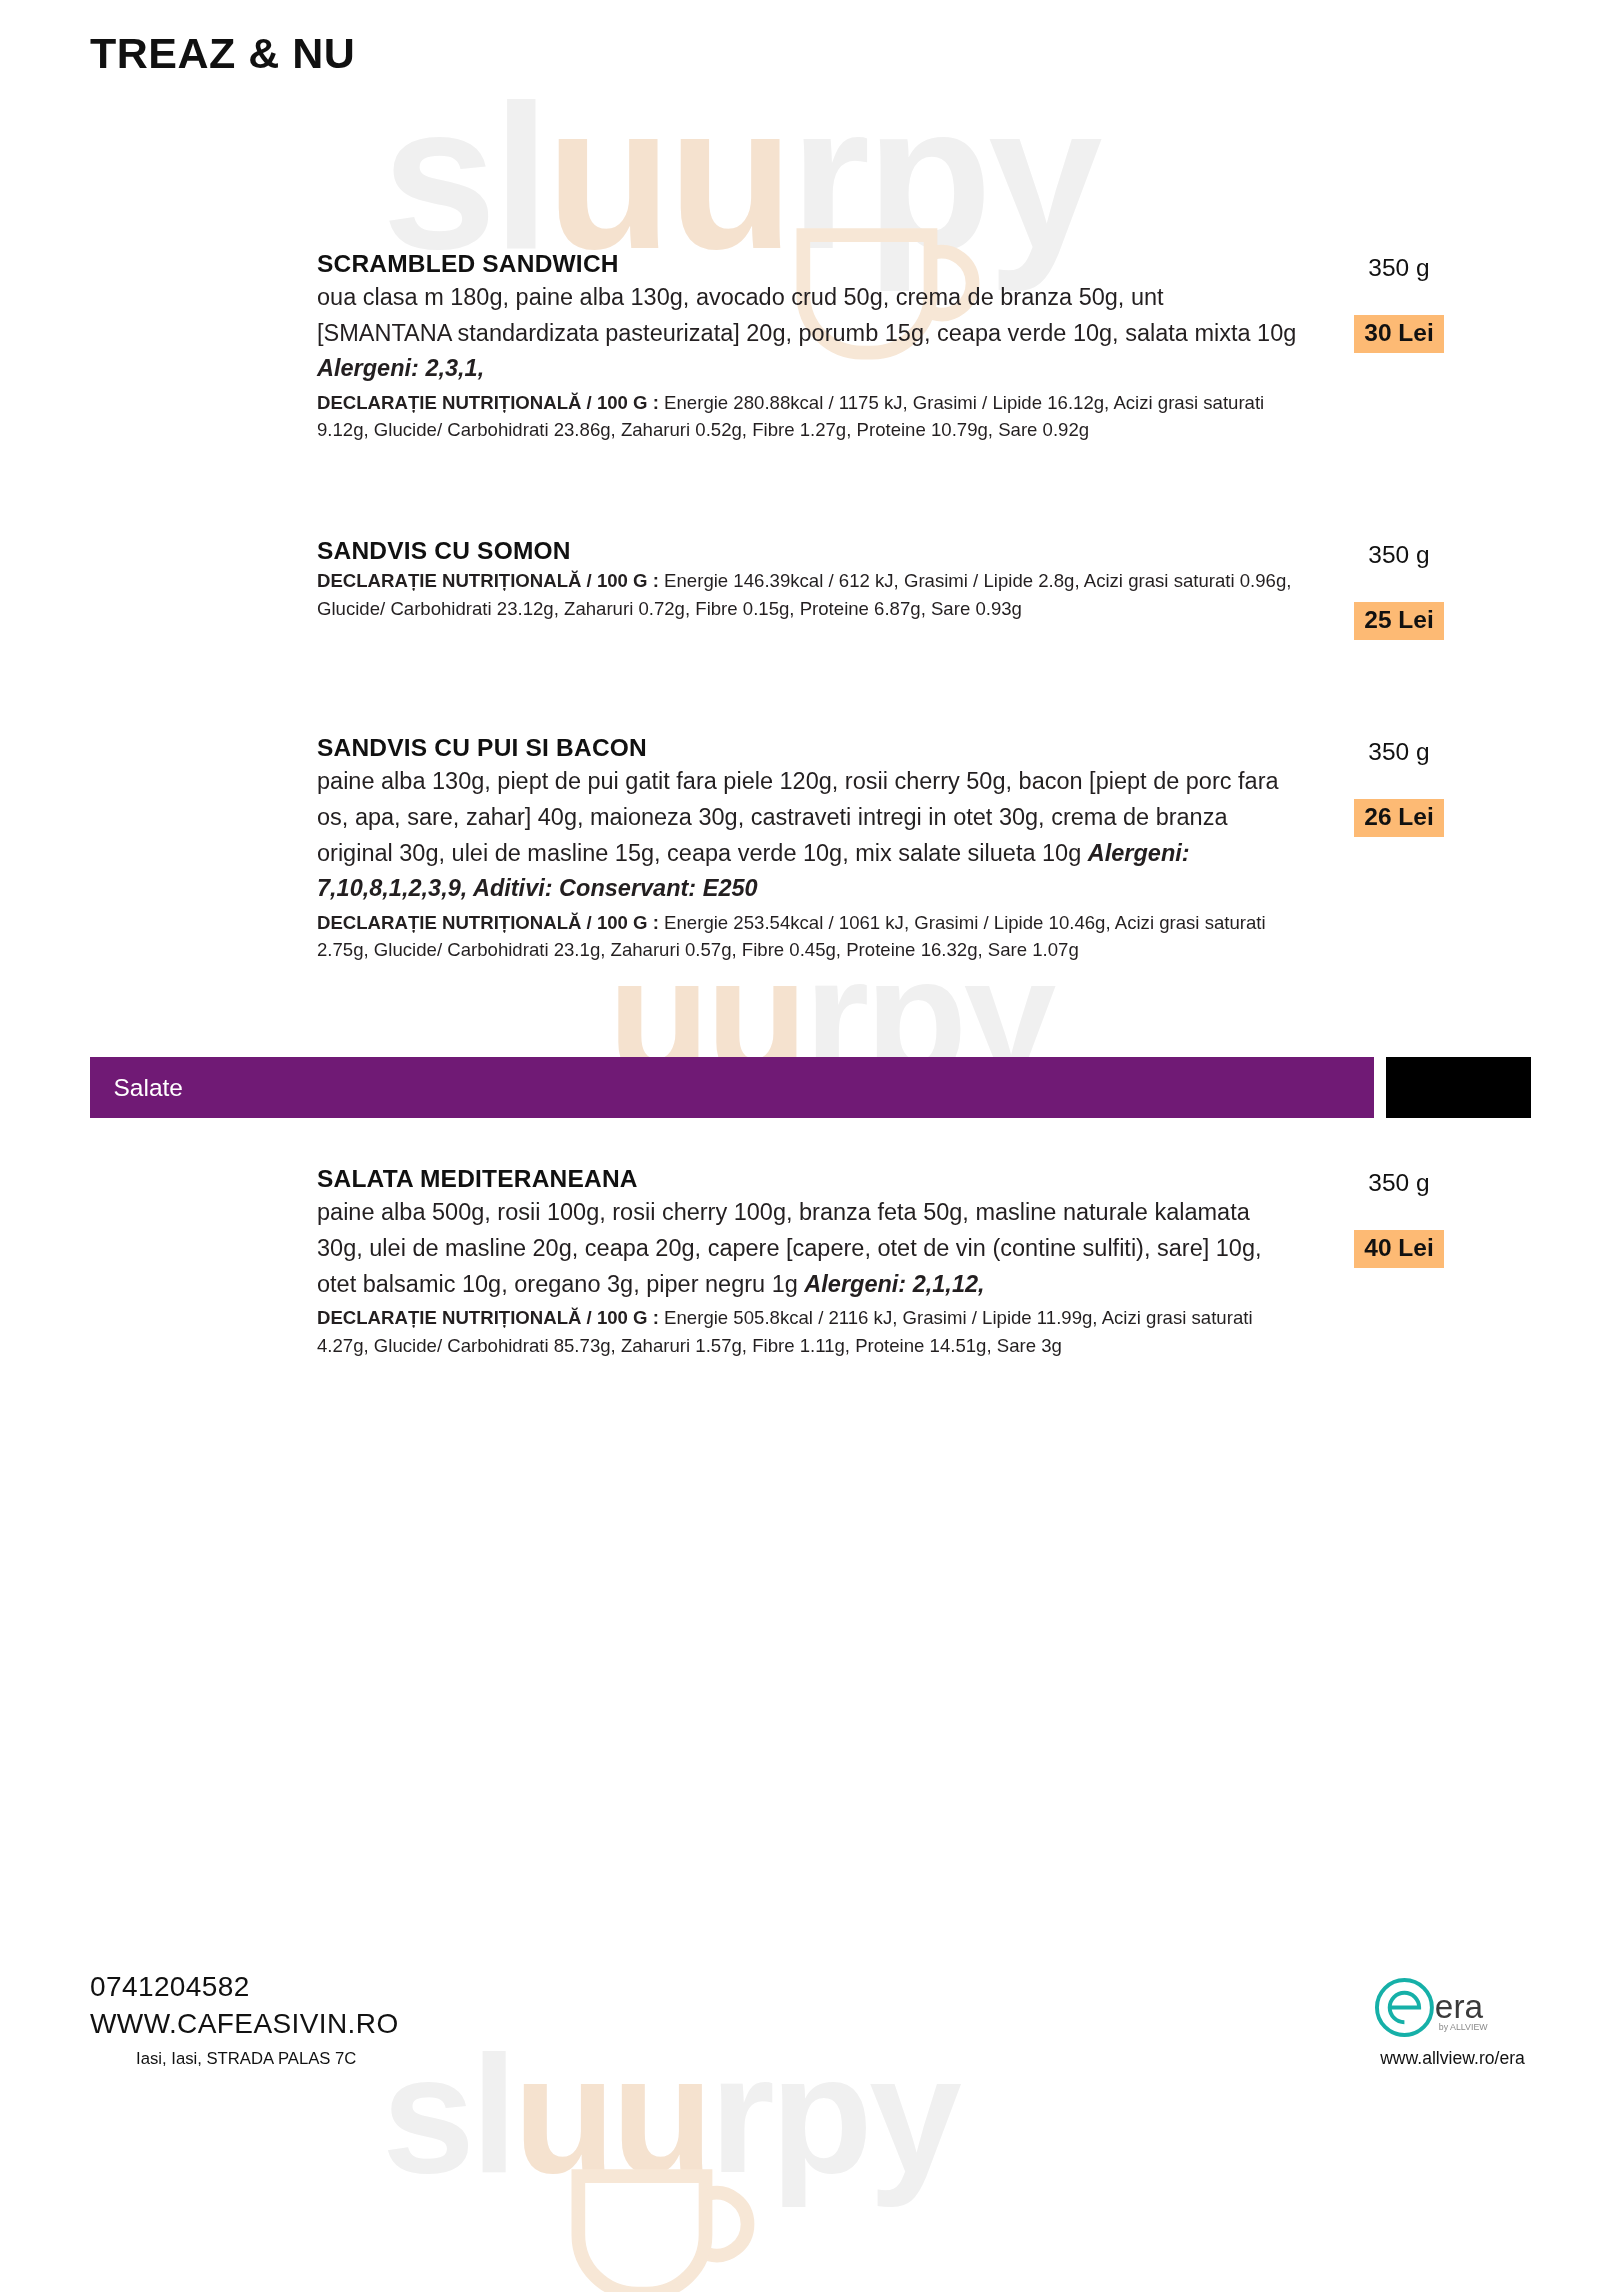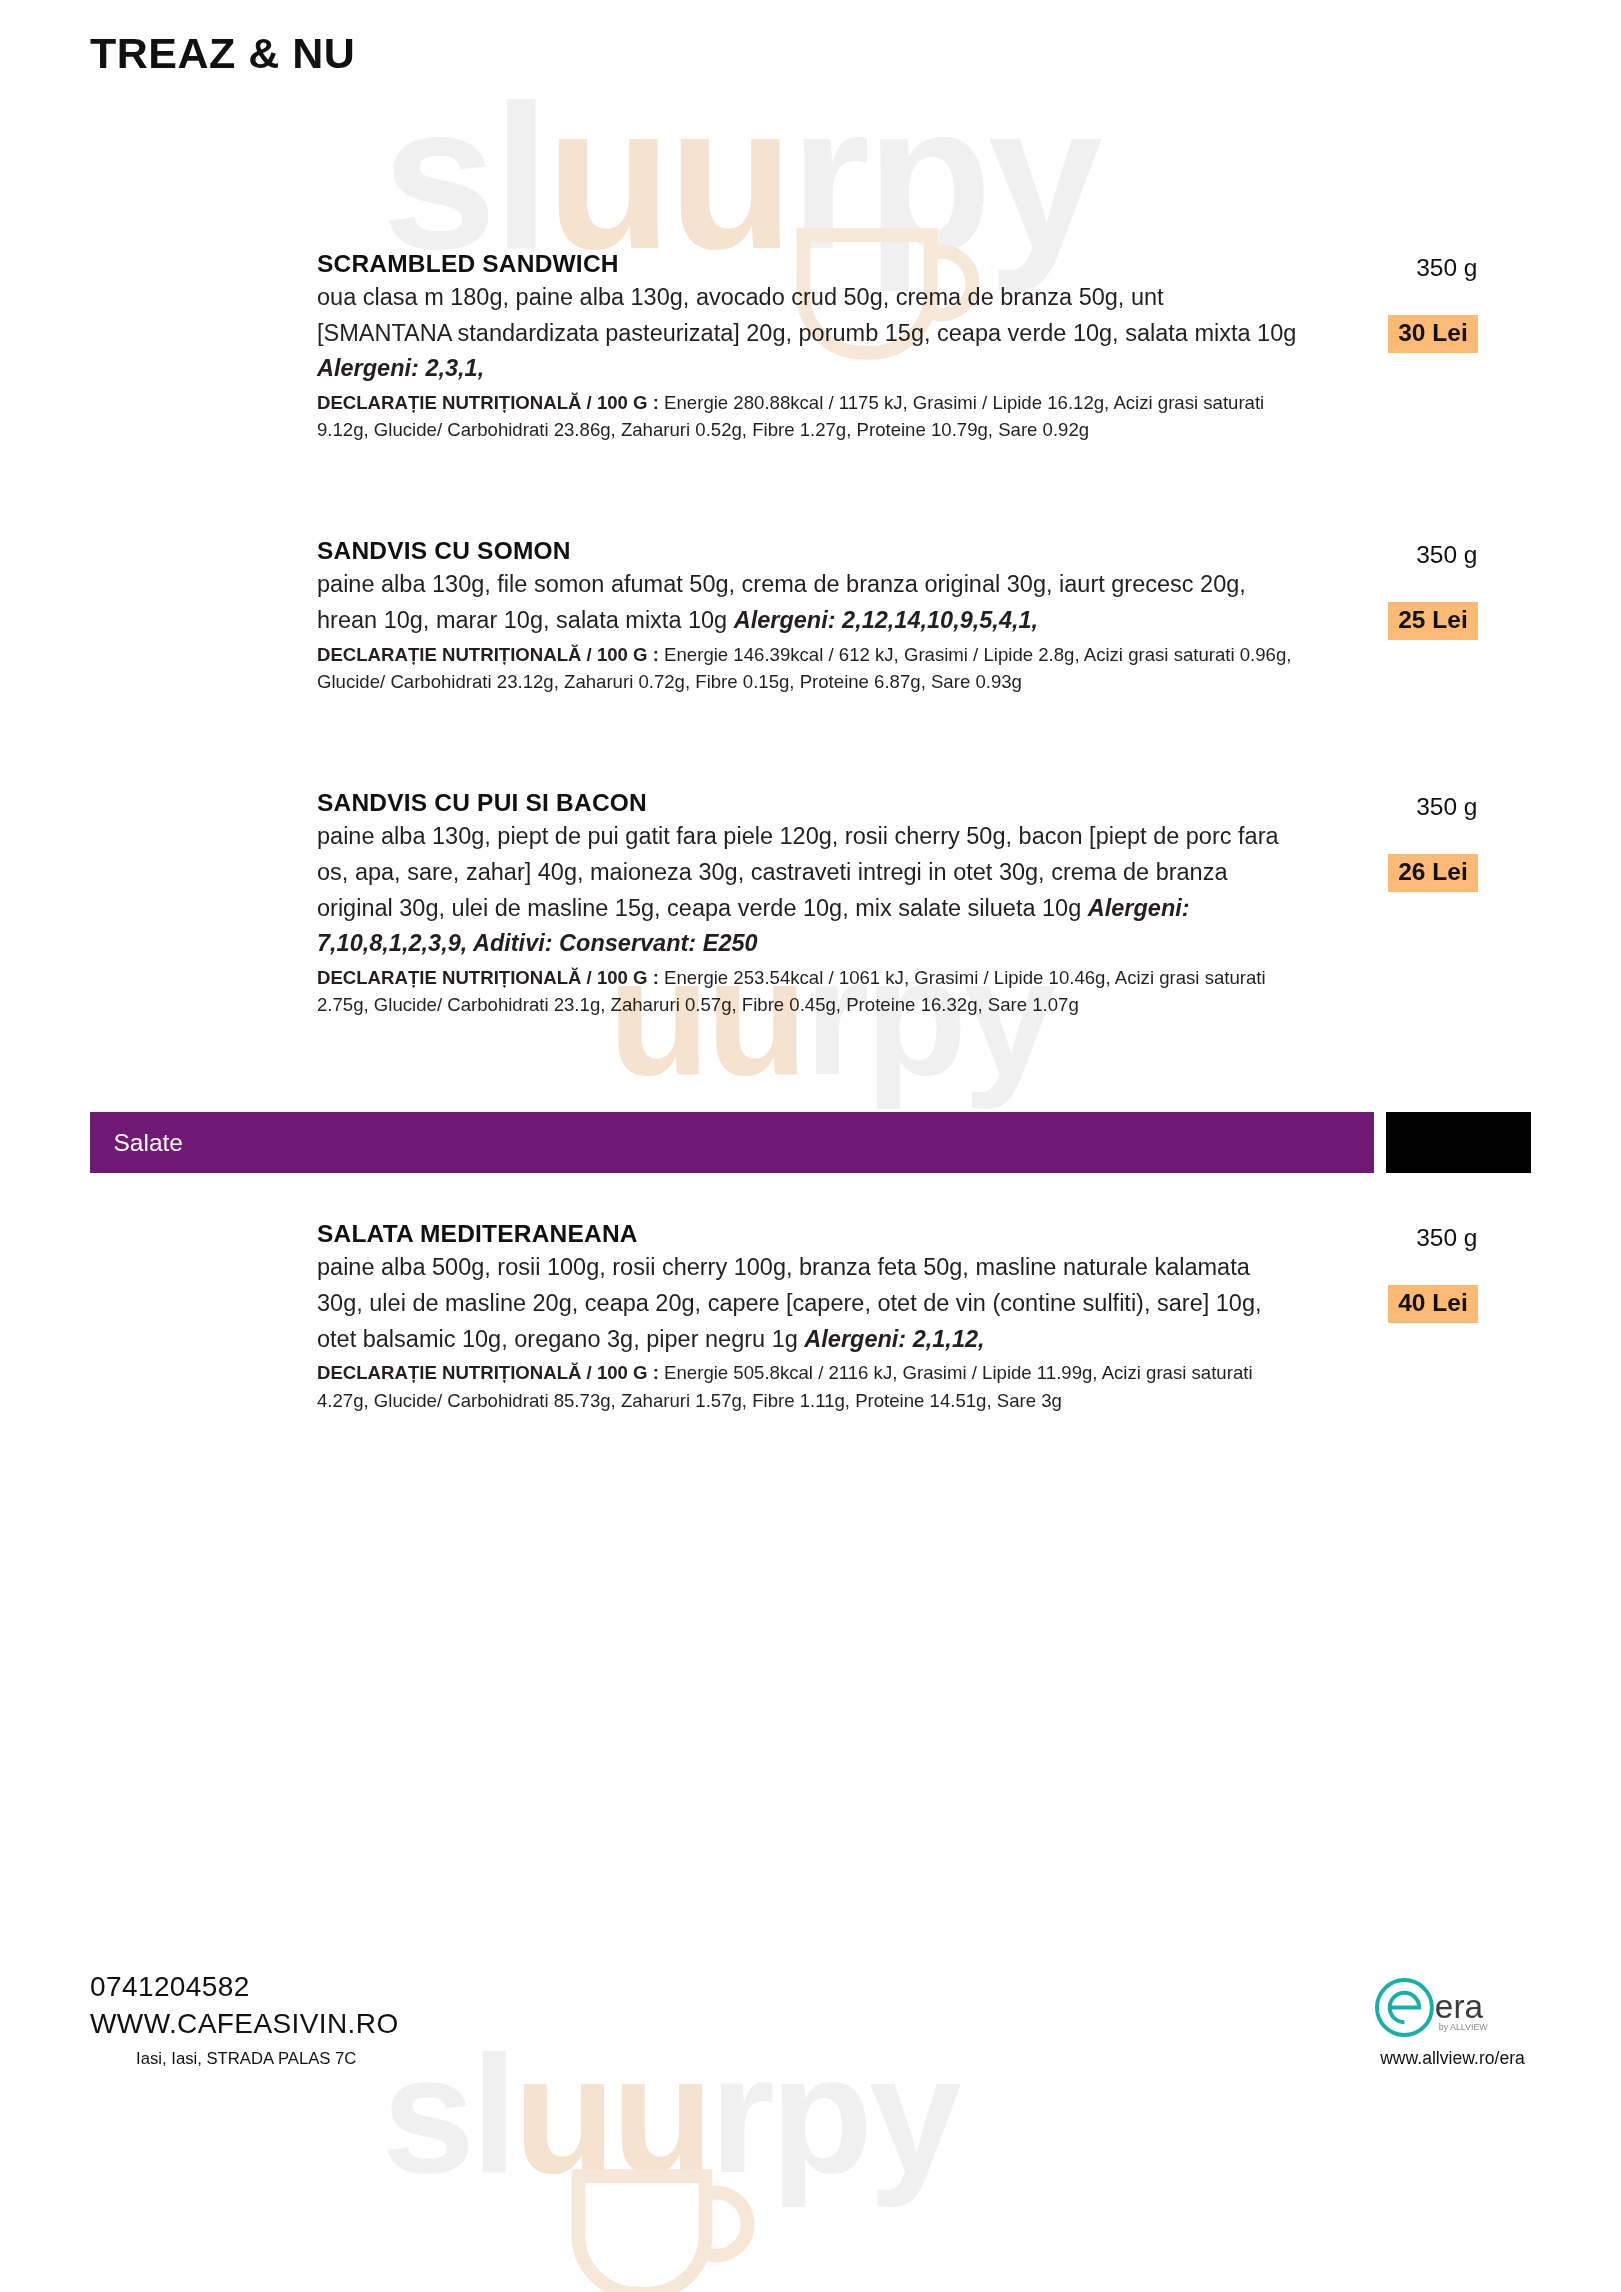--- a/index.html
+++ b/index.html
@@ -73,21 +73,21 @@
     width: 227px;
     flex: 0 0 227px;
   }
   .item .body {
     flex: 1 1 auto;
     padding-right: 23.5px;
     max-width: 980px;
   }
   .item .meta {
     flex: 0 0 157px;
-    text-align: right;
+    text-align: center;
     padding-top: 3.9px;
   }
   .item-name {
     font-size: 24.5px;
     font-weight: 700;
     letter-spacing: 0.2px;
     color: #111111;
     margin: 0 0 2px 0;
   }
   .item-desc {
@@ -228,21 +228,20 @@
       <div class="meta">
         <div class="weight">350 g</div>
         <div class="price">30 Lei</div>
       </div>
     </div>
 
     <div class="item">
       <div class="spacer"></div>
       <div class="body">
         <div class="item-name">SANDVIS CU SOMON</div>
-        <div class="item-desc"><span>paine alba 130g, file somon afumat 50g, crema de branza original 30g, iaurt grecesc 20g, hrean 10g, marar 10g, salata mixta 10g </span><span class="allerg">Alergeni: 2,12,14,10,9,5,4,1,</span></div>
         <div class="nutri"><b>DECLARAȚIE NUTRIȚIONALĂ / 100 G :</b> <span>Energie 146.39kcal / 612 kJ, Grasimi / Lipide 2.8g, Acizi grasi saturati 0.96g, Glucide/ Carbohidrati 23.12g, Zaharuri 0.72g, Fibre 0.15g, Proteine 6.87g, Sare 0.93g</span></div>
       </div>
       <div class="meta">
         <div class="weight">350 g</div>
         <div class="price">25 Lei</div>
       </div>
     </div>
 
     <div class="item">
       <div class="spacer"></div>

